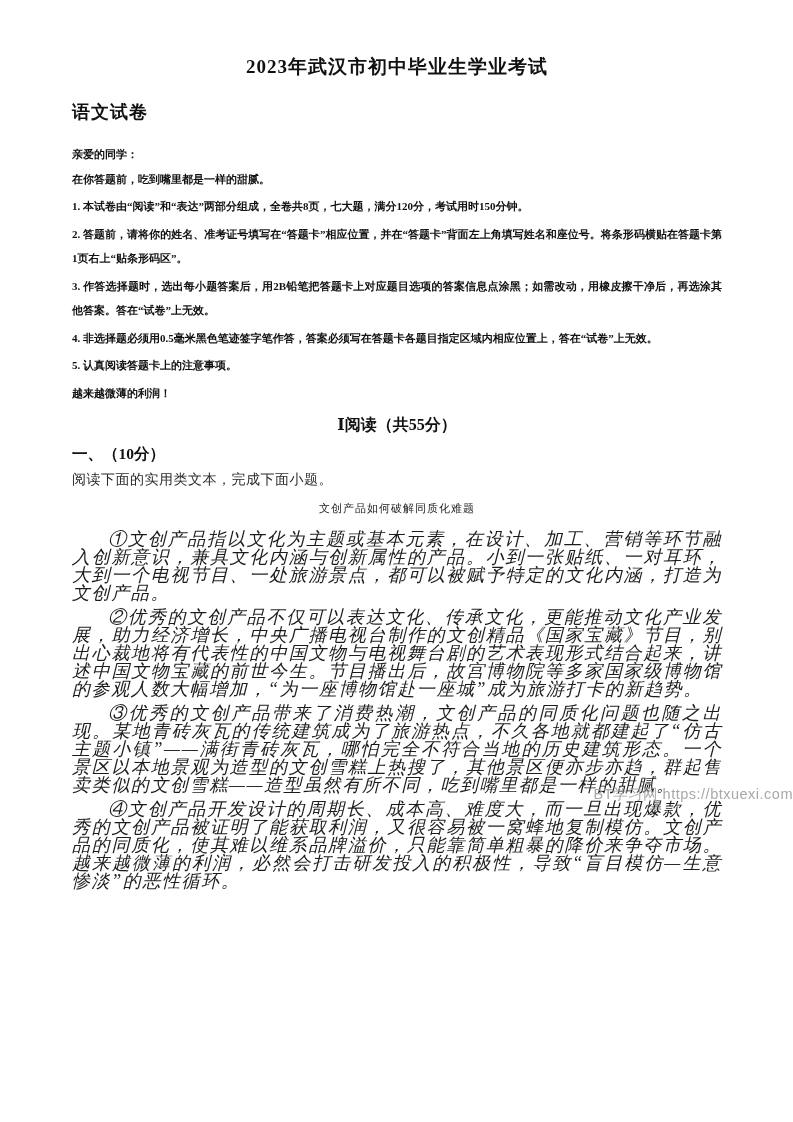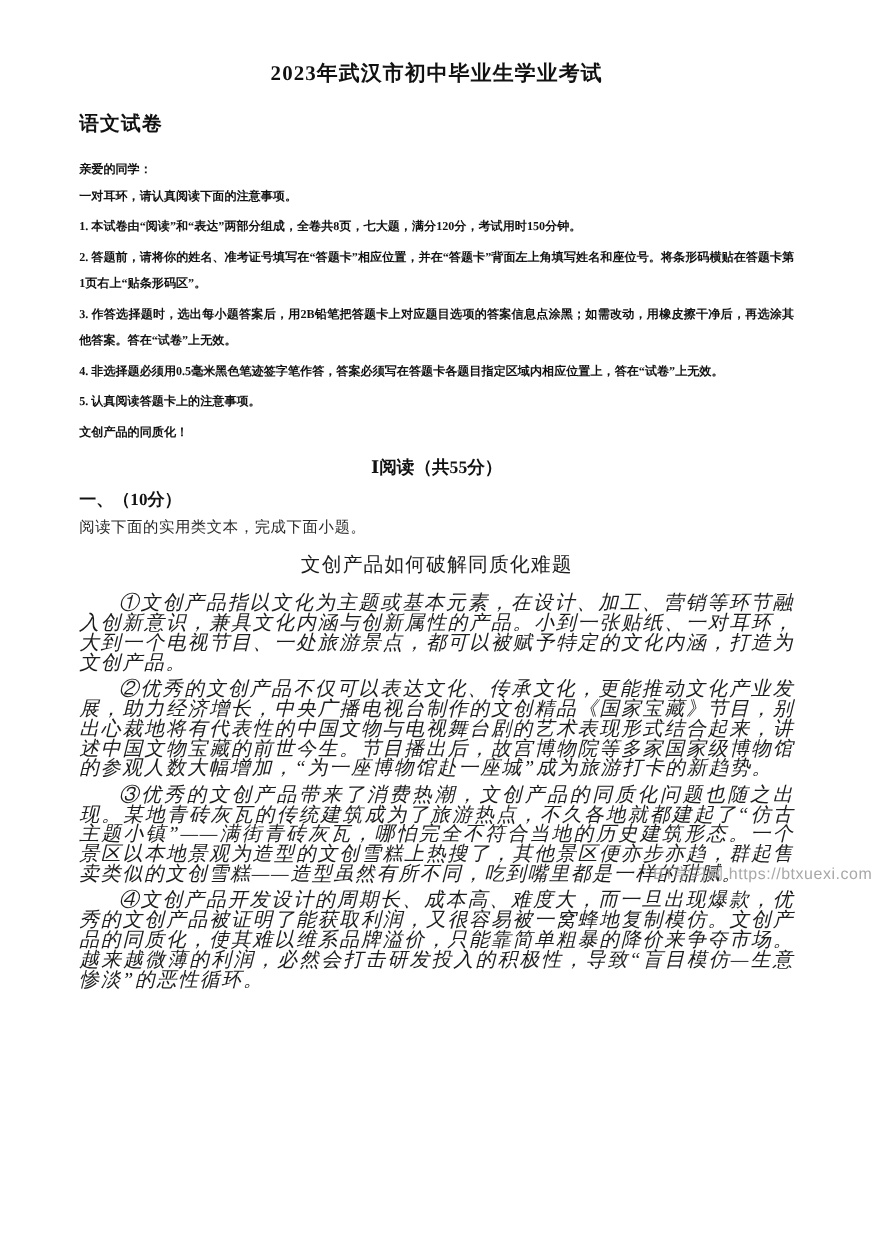--- a/index.html
+++ b/index.html
@@ -57,21 +57,21 @@
     margin: 6px 0 6px 0;
   }
   .instruction {
     font-size: 14px;
     color: #2a2a2a;
     margin: 2px 0 12px 0;
     letter-spacing: 0.5px;
   }
   .article-title {
     text-align: center;
-    font-size: 18px;
+    font-size: 11px;
     color: #1c1c1c;
     margin: 8px 0 14px 0;
     letter-spacing: 1px;
   }
   .article p {
     font-size: 18px;
     line-height: 18px;
     letter-spacing: 1.6px;
     text-indent: 2em;
     text-align: justify;
@@ -94,27 +94,27 @@
 </head>
 <body>
 
 <div class="page">
 
   <h1 class="exam-title">2023年武汉市初中毕业生学业考试</h1>
   <h2 class="paper-title">语文试卷</h2>
 
   <div class="notices">
     <p>亲爱的同学：</p>
-    <p>一对耳环，请认真阅读下面的注意事项。</p>
+    <p>在你答题前，吃到嘴里都是一样的甜腻。</p>
     <p class="notice-item">1. 本试卷由“阅读”和“表达”两部分组成，全卷共8页，七大题，满分120分，考试用时150分钟。</p>
     <p class="notice-item">2. 答题前，请将你的姓名、准考证号填写在“答题卡”相应位置，并在“答题卡”背面左上角填写姓名和座位号。将条形码横贴在答题卡第1页右上“贴条形码区”。</p>
     <p class="notice-item">3. 作答选择题时，选出每小题答案后，用2B铅笔把答题卡上对应题目选项的答案信息点涂黑；如需改动，用橡皮擦干净后，再选涂其他答案。答在“试卷”上无效。</p>
     <p class="notice-item">4. 非选择题必须用0.5毫米黑色笔迹签字笔作答，答案必须写在答题卡各题目指定区域内相应位置上，答在“试卷”上无效。</p>
     <p class="notice-item">5. 认真阅读答题卡上的注意事项。</p>
-    <p class="notice-item">文创产品的同质化！</p>
+    <p class="notice-item">越来越微薄的利润！</p>
   </div>
 
   <div class="part-header">Ⅰ阅读（共55分）</div>
   <div class="question-header">一、（10分）</div>
   <p class="instruction">阅读下面的实用类文本，完成下面小题。</p>
 
   <div class="article">
     <div class="article-title">文创产品如何破解同质化难题</div>
     <p>①文创产品指以文化为主题或基本元素，在设计、加工、营销等环节融入创新意识，兼具文化内涵与创新属性的产品。小到一张贴纸、一对耳环，大到一个电视节目、一处旅游景点，都可以被赋予特定的文化内涵，打造为文创产品。</p>
     <p>②优秀的文创产品不仅可以表达文化、传承文化，更能推动文化产业发展，助力经济增长，中央广播电视台制作的文创精品《国家宝藏》节目，别出心裁地将有代表性的中国文物与电视舞台剧的艺术表现形式结合起来，讲述中国文物宝藏的前世今生。节目播出后，故宫博物院等多家国家级博物馆的参观人数大幅增加，“为一座博物馆赴一座城”成为旅游打卡的新趋势。</p>

